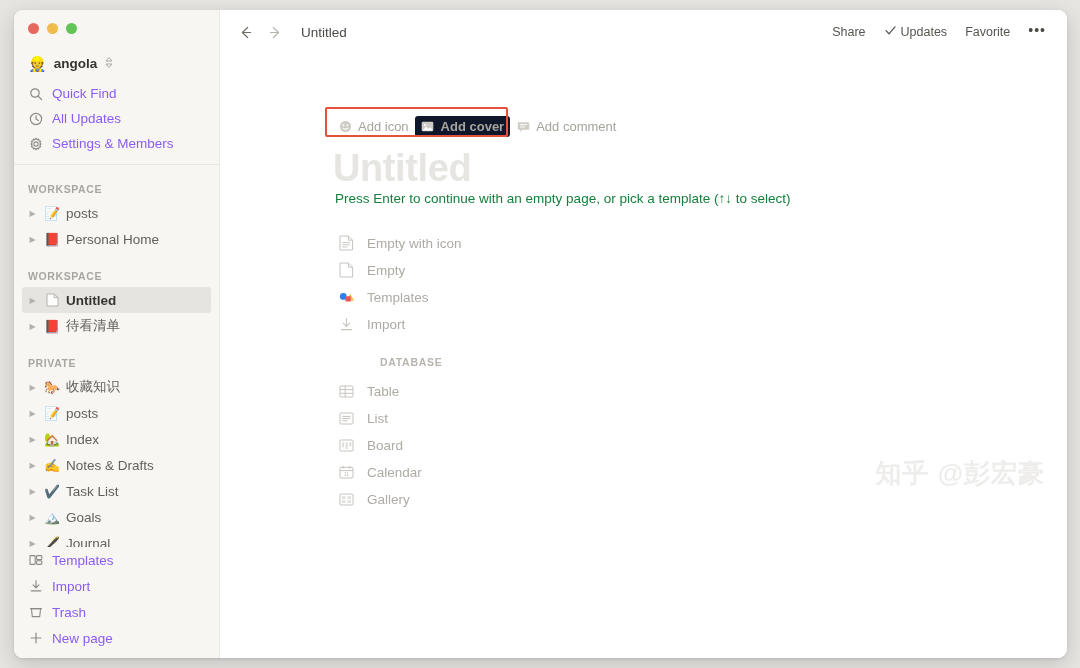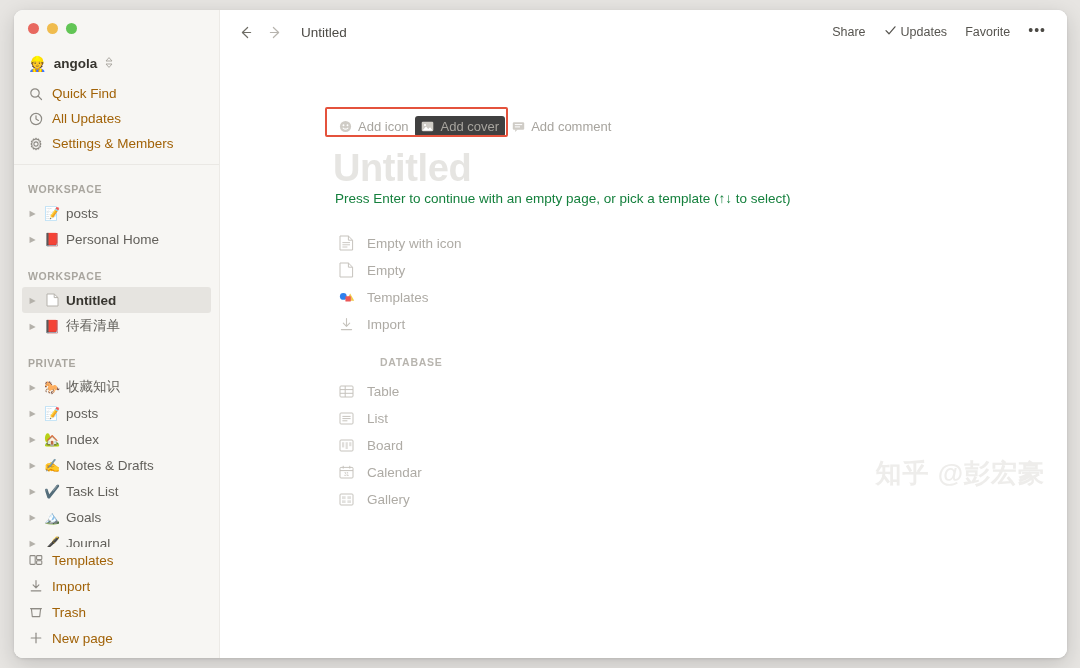--- a/index.html
+++ b/index.html
@@ -47,21 +47,21 @@
     gap: 7px;
   }
   .ws-avatar { font-size: 15px; line-height: 1; }
   .ws-name { font-weight: 600; color: #37352f; font-size: 13.5px; }
   .ws-caret { color: #a5a29b; font-size: 10px; margin-left: 1px; }
 
   .nav-item {
     display: flex; align-items: center;
     height: 25px; margin: 0 8px;
     padding: 0 6px; border-radius: 3px; cursor: pointer;
-    gap: 9px; color: #a16207;
+    gap: 9px; color: #8b5cf6;
   }
   .nav-ico {
     width: 15px; height: 15px;
     display: inline-flex; align-items: center; justify-content: center;
     color: #8e8b85; flex: 0 0 15px;
   }
   .nav-ico svg { display: block; }
   .nav-label { font-size: 13.5px; white-space: nowrap; overflow: hidden; text-overflow: ellipsis; }
 
   .section-head {
@@ -148,21 +148,21 @@
     border: 2px solid #e4523c;
     border-radius: 2px;
     pointer-events: none;
   }
   .add-btn {
     display: inline-flex; align-items: center; gap: 6px;
     font-size: 13px; color: #a7a49e;
     padding: 3px 6px; border-radius: 3px; cursor: pointer;
     white-space: nowrap;
   }
-  .add-btn.hovered { background: #404040; }
+  .add-btn.hovered { background: #0f172a; font-weight: bold; }
   .add-ico { width: 14px; height: 14px; display: inline-flex; align-items: center; justify-content: center; color: #b3b0aa; }
 
   .page-title {
     margin-left: 113px; margin-top: 10px;
     font-size: 38px; font-weight: 700;
     color: #e6e5e2;
     letter-spacing: -0.4px;
     line-height: 1.15;
   }
 

